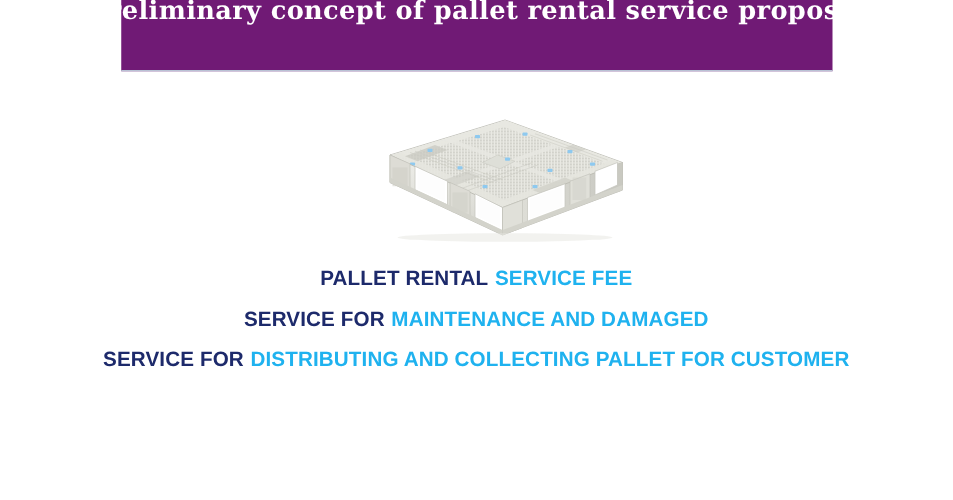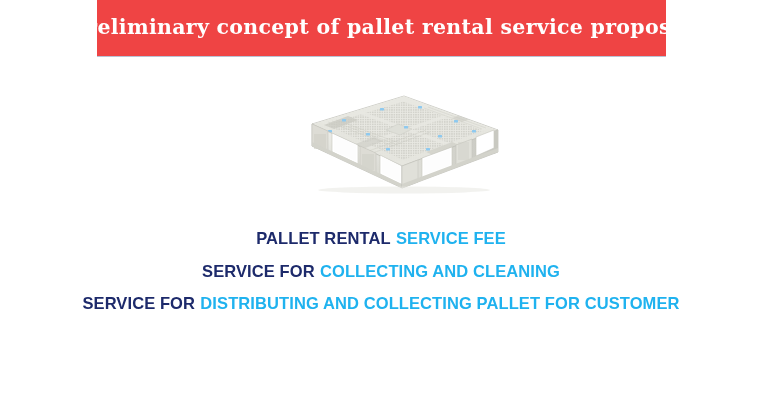--- a/index.html
+++ b/index.html
@@ -16,23 +16,23 @@
     background: #ffffff;
   }
 
   
   .title-banner {
     position: absolute;
     left: 97px;
     top: 0px;
     width: 569px;
     height: 57px;
-    background: #ef4444;
+    background: #701a75;
     display: flex;
-    align-items: center;
+    align-items: flex-start;
     justify-content: center;
     box-sizing: border-box;
     border-bottom: 1px solid #b9c2d4;
   }
   .title-text {
     color: #ffffff;
     font-family: "DejaVu Serif", "Liberation Serif", serif;
     font-size: 20.5px;
     font-weight: 700;
     letter-spacing: 0.3px;
@@ -48,21 +48,21 @@
     top: 78px;
     width: 232px;
     height: 124px;
   }
   .pallet-figure svg { display: block; width: 232px; height: 124px; }
 
   
   .lines {
     position: absolute;
     left: 0;
-    top: 230px;
+    top: 215px;
     width: 762px;
     text-align: center;
   }
   .line {
     width: 100%;
     text-align: center;
     white-space: nowrap;
     font-family: "Liberation Sans", sans-serif;
     font-weight: 700;
     font-size: 16.5px;
@@ -197,21 +197,21 @@
   </svg>
 </div>
 
 <div class="lines">
 
   <div class="line l1">
     <span class="seg-dark">PALLET RENTAL</span><span class="seg-space"></span><span class="seg-accent">SERVICE FEE</span>
   </div>
 
   <div class="line l2">
-    <span class="seg-dark">SERVICE FOR</span><span class="seg-space"></span><span class="seg-accent">COLLECTING AND CLEANING</span>
+    <span class="seg-dark">SERVICE FOR</span><span class="seg-space"></span><span class="seg-accent">MAINTENANCE AND DAMAGED</span>
   </div>
 
   <div class="line l3">
     <span class="seg-dark">SERVICE FOR</span><span class="seg-space"></span><span class="seg-accent">DISTRIBUTING AND COLLECTING PALLET FOR CUSTOMER</span>
   </div>
 
 
 </div>
 
 </body></html>

